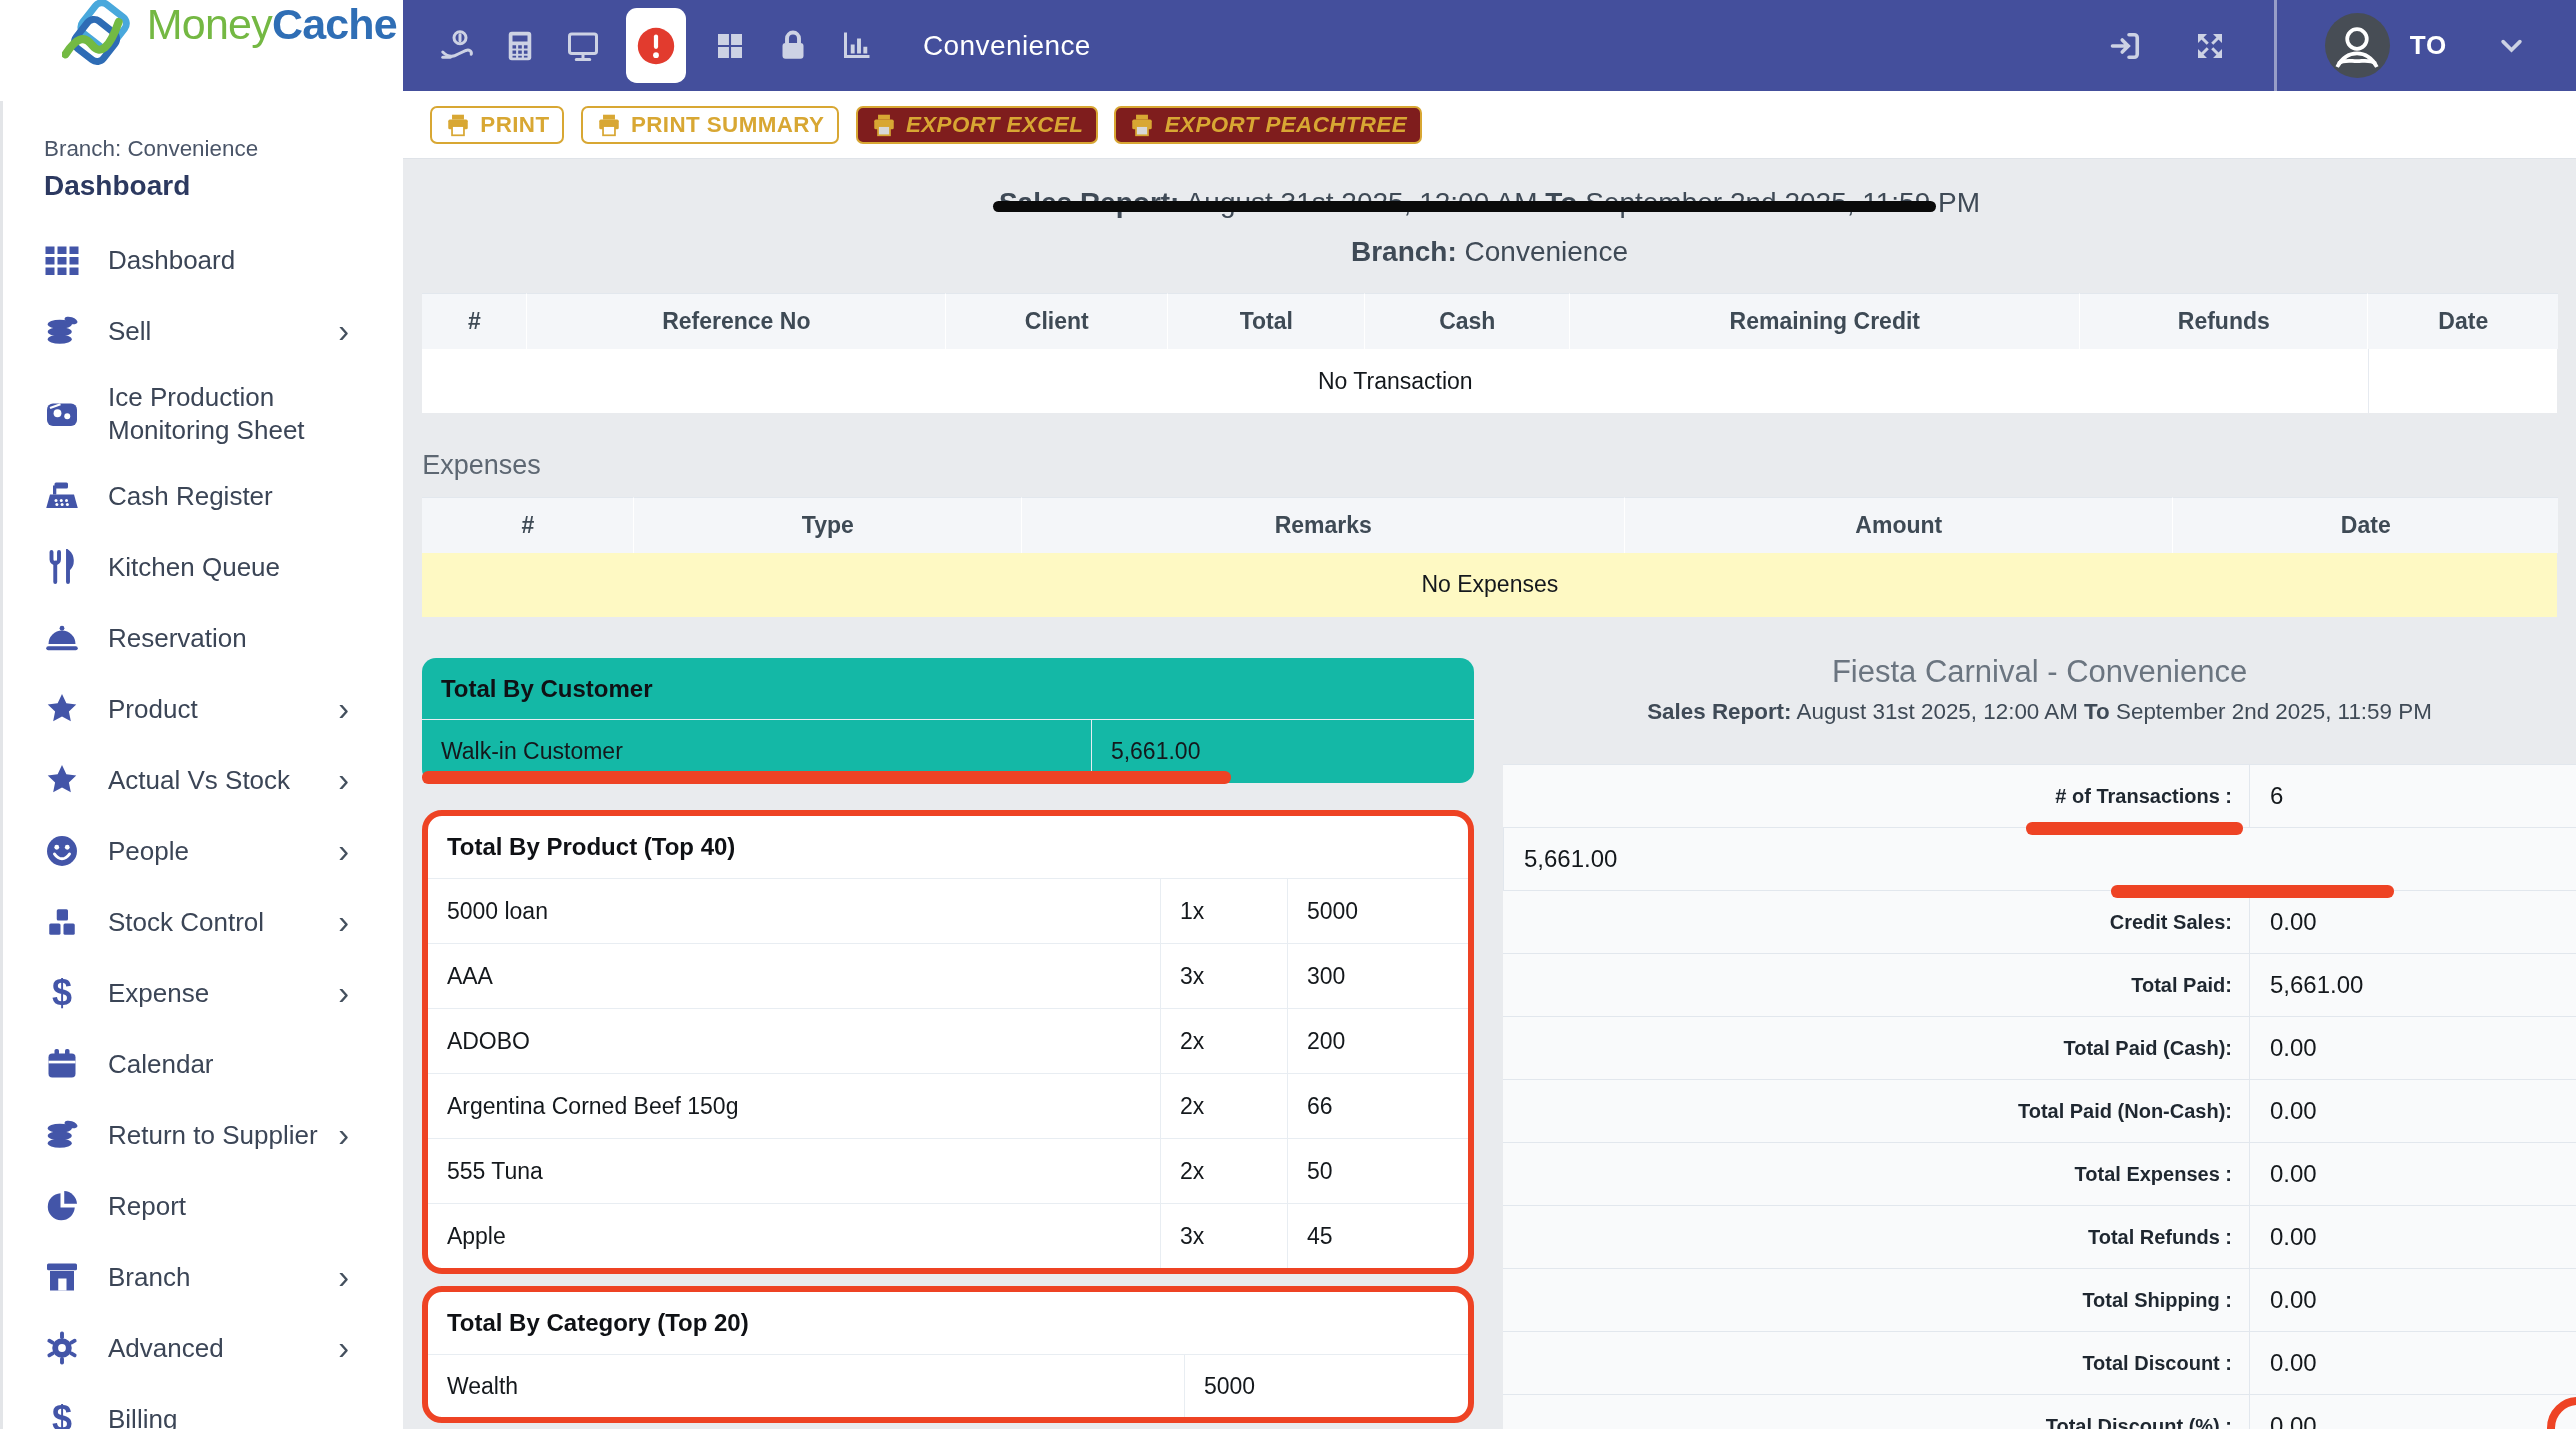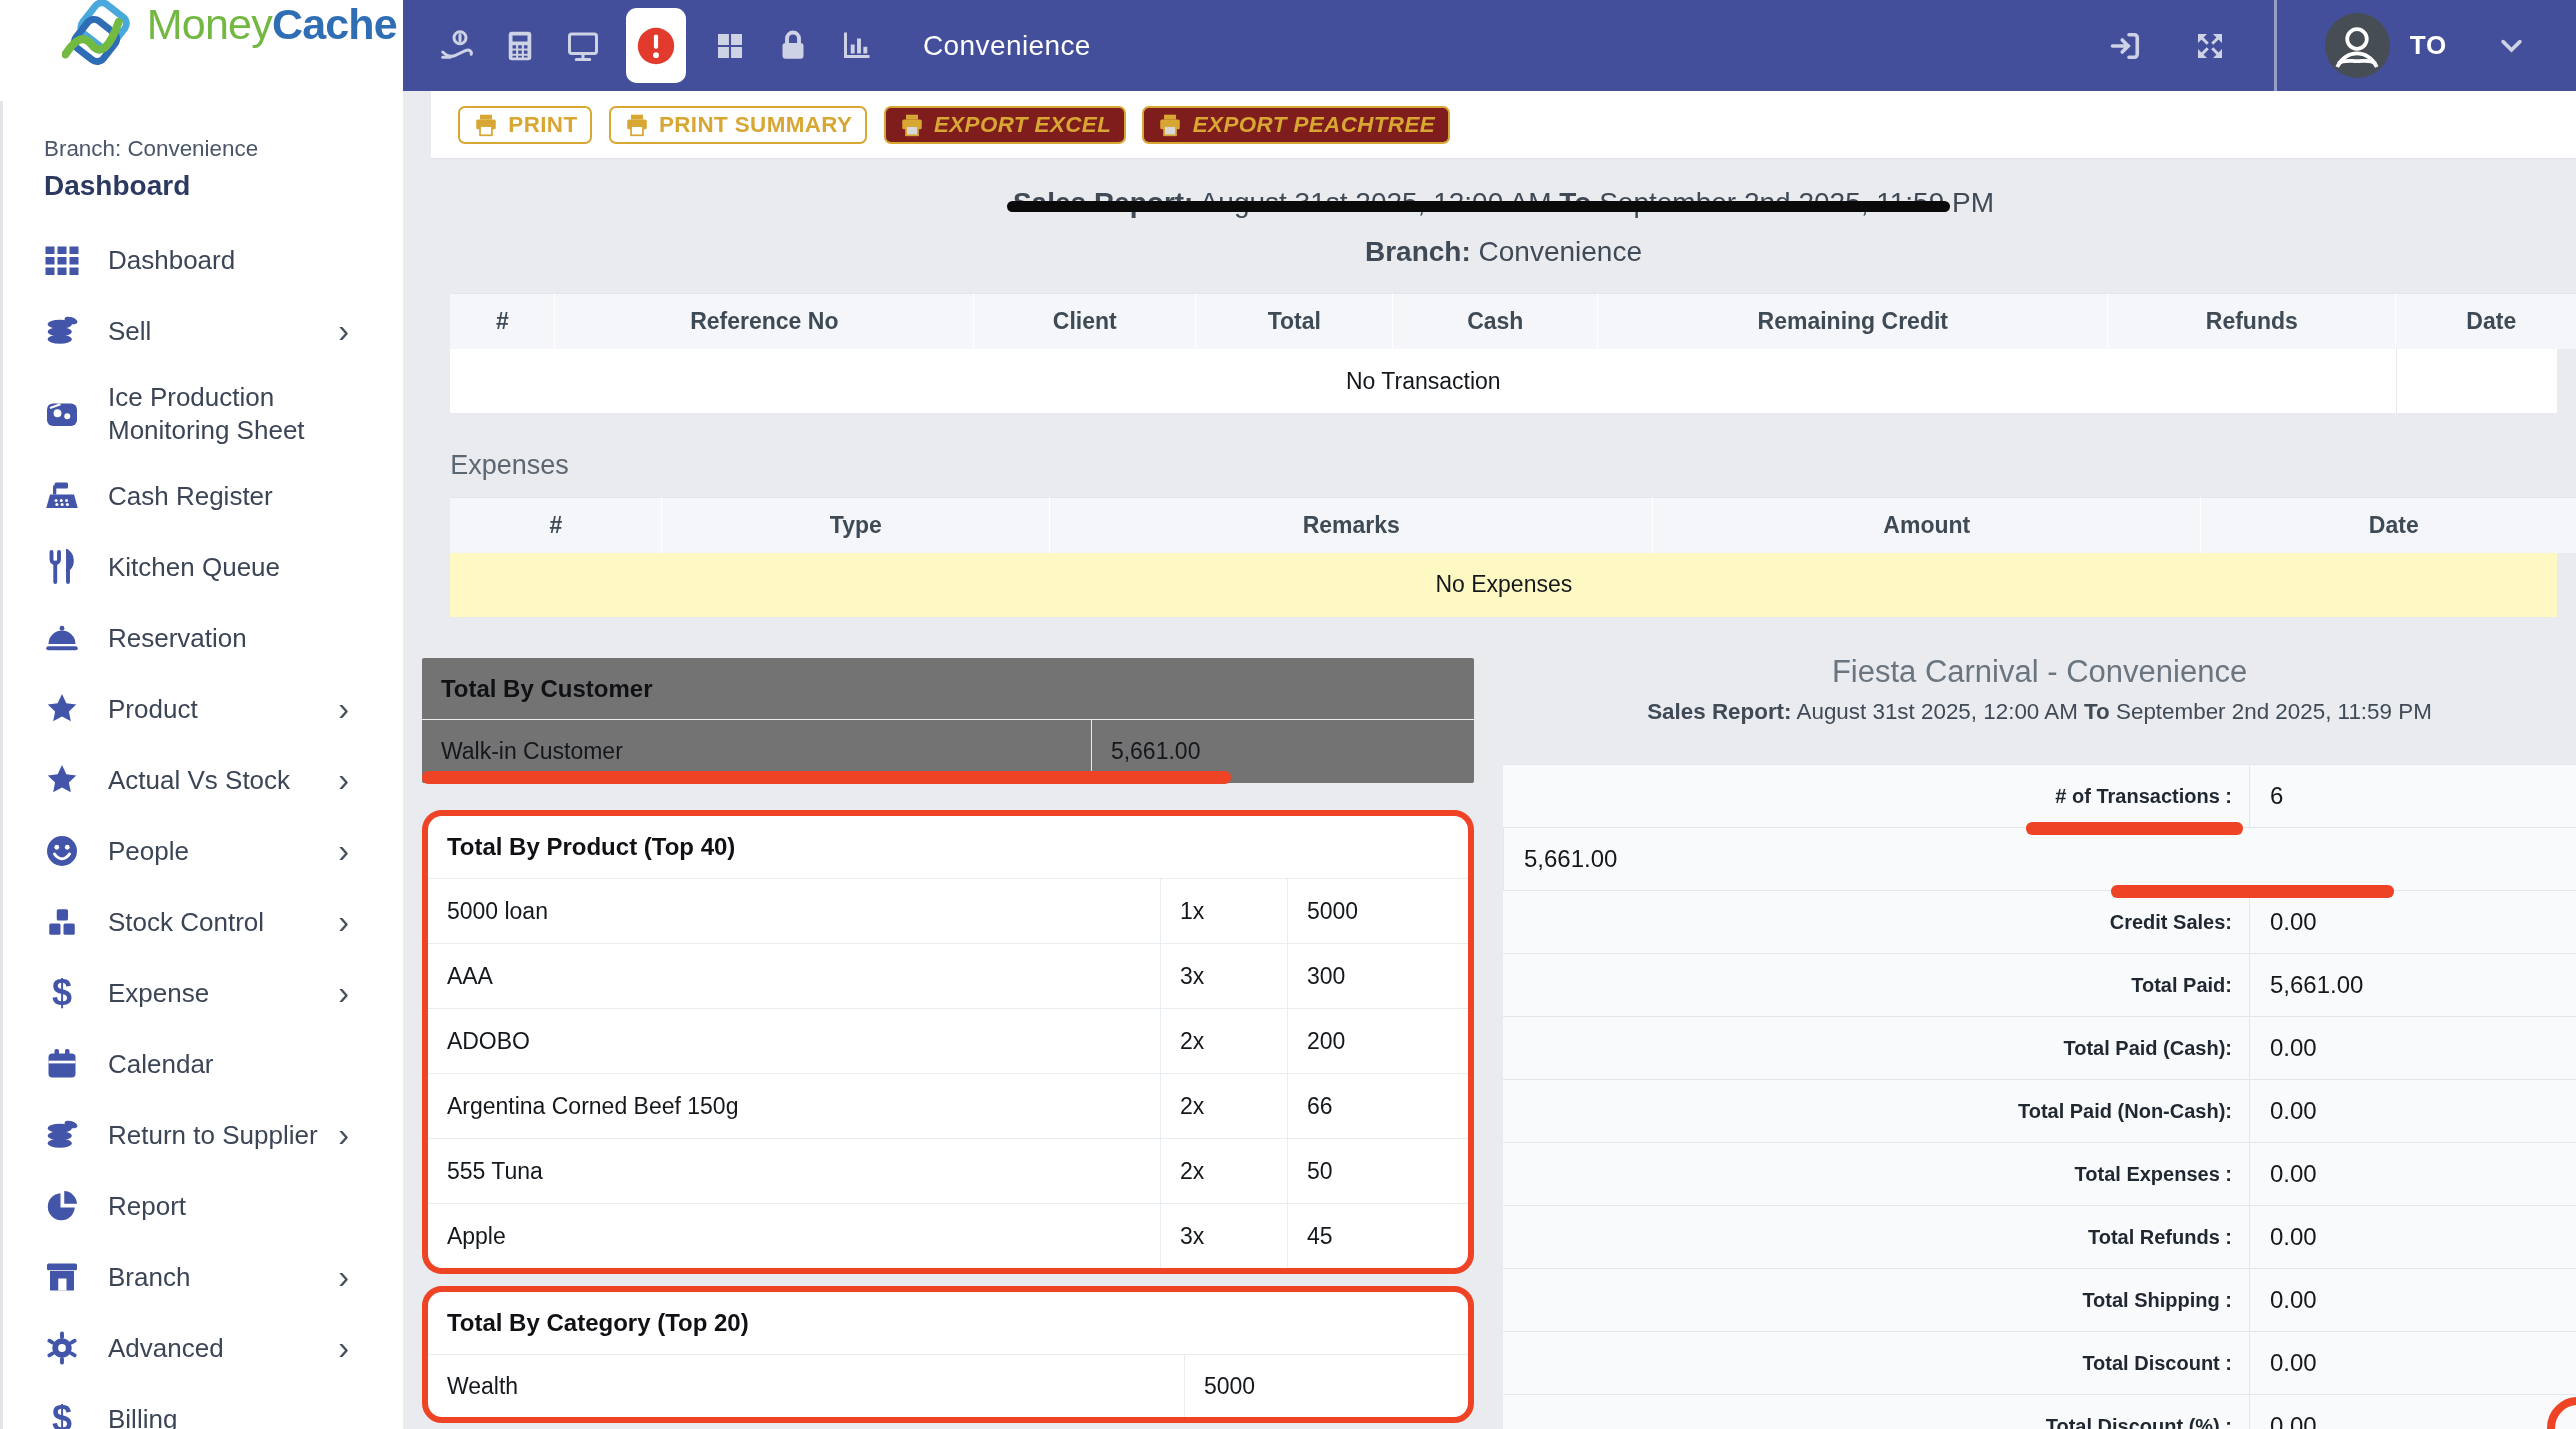--- a/index.html
+++ b/index.html
@@ -41,21 +41,21 @@
   .menu { margin-top:23px; }
   .sitem { display:flex; align-items:center; min-height:71px; padding:0 54px 0 44px; cursor:pointer; }
   .sitem.tall { min-height:94px; }
   .sicon { width:36px; min-width:36px; height:36px; display:flex; align-items:center; justify-content:center; }
   .sicon svg { width:36px; height:36px; }
   .sicon.dollar { font-size:36px; font-weight:bold; color:#4355a8; }
   .slabel { margin-left:28px; font-size:26px; color:#3b4556; line-height:1.25; }
   .schev { margin-left:auto; font-size:32.5px; color:#44505e; padding-left:15.5px; }
 
   
-  .main { position:absolute; left:403px; top:91px; width:2173px; height:1339px; background:#e9ebee;padding-left:28px; }
+  .main { position:absolute; left:403px; top:91px; width:2173px; height:1339px; background:#e9ebee; }
   .toolbar { height:68px; background:#ffffff; border-bottom:0.8px solid #dfe3e8;
              display:flex; align-items:center; padding-left:27px; gap:16.2px; }
   .btn { display:inline-flex; align-items:center; gap:9.3px; height:38px; padding:0 13px;
          border:2.3px solid #d8a733; border-radius:7px; background:#ffffff;
          color:#d8a733; font-size:22.4px; font-weight:bold; letter-spacing:0.4px; cursor:pointer; }
   .btn svg { width:26px; height:26px; }
   .btn.disabled { background:#7f1d1d;font-style:italic; }
   .btn.disabled .pcut { fill:#d8d8d8; }
 
   .report-head { margin-top:28px; text-align:center; font-size:28px; color:#3f4a56; }
@@ -77,21 +77,21 @@
   .empty-msg { display:flex; align-items:center; justify-content:center; font-size:23px; color:#14181c; }
   .empty-date { border-left:0.8px solid #e6eaf0; }
   .empty-row-full { background:#fef9c3; height:64px; display:flex; align-items:center;
                     justify-content:center; font-size:23px; color:#14181c; }
 
   .section-title { margin:37px 0 15.5px 19.3px; font-size:27px; color:#5d6772; }
   .exp-table { margin:0 18.6px 0 19.3px; }
 
   
   .left-col { position:absolute; left:18.6px; top:567px; width:1052px; }
-  .card { background:#737373; border-radius:2px; position:relative; }
+  .card { background:#14b8a6; border-radius:14px; position:relative; }
   .card-title { height:62px; display:flex; align-items:center; padding-left:19.3px;
                 font-size:24px; font-weight:bold; color:#0f1115;
                 border-bottom:0.8px solid #e8edf2; }
   .cust-row { display:grid; grid-template-columns:669px 383px; height:63px; }
   .cell { display:flex; align-items:center; padding-left:19.3px; font-size:23px; color:#14181c; }
   .vdiv { border-left:0.8px solid #e8edf2; }
   .red-underline { position:absolute; background:#ee4324; border-radius:6.2px; }
   .cust-underline { left:0; top:113px; width:809px; height:13px; }
 
   .red-card { border:6.2px solid #ee4324; border-radius:20px; background:#ffffff; overflow:hidden; }

